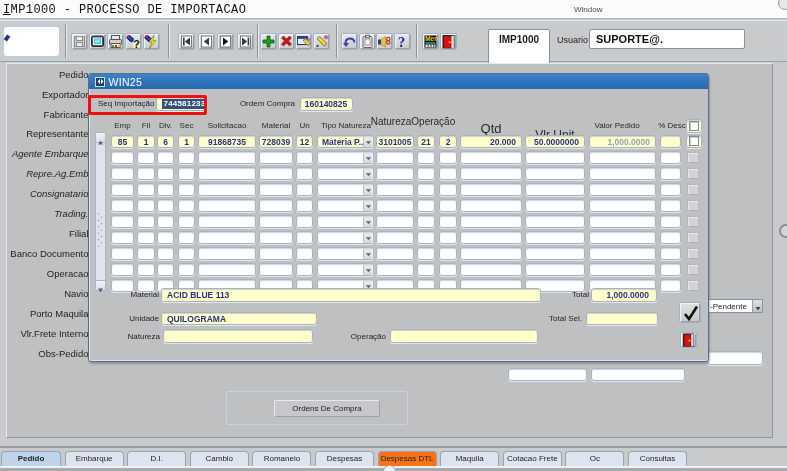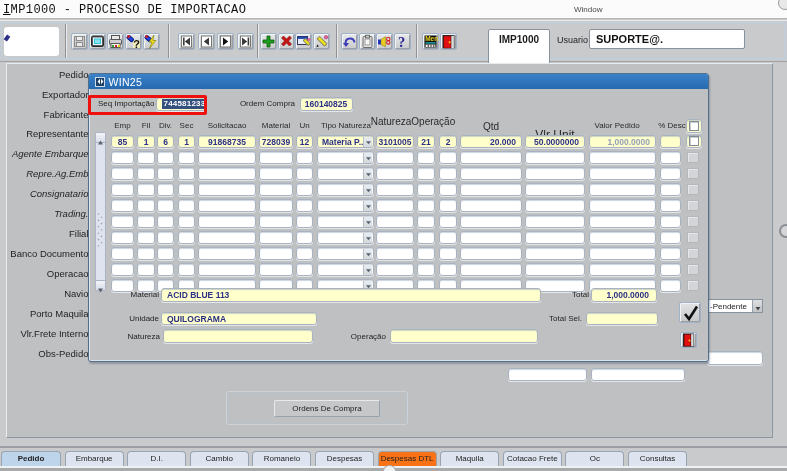--- a/index.html
+++ b/index.html
@@ -217,21 +217,21 @@
 <div class="abs fld" style="left:299.5px;top:96.5px;width:53px;height:14px;text-align:center;line-height:13px;">160140825</div>
 <div class="lbl" style="left:122.5px;top:120.5px;transform:translateX(-50%);font-size:8px;color:#2a2a2a;">Emp</div>
 <div class="lbl" style="left:146px;top:120.5px;transform:translateX(-50%);font-size:8px;color:#2a2a2a;">Fil</div>
 <div class="lbl" style="left:165.5px;top:120.5px;transform:translateX(-50%);font-size:8px;color:#2a2a2a;">Div.</div>
 <div class="lbl" style="left:186.5px;top:120.5px;transform:translateX(-50%);font-size:8px;color:#2a2a2a;">Sec</div>
 <div class="lbl" style="left:227px;top:120.5px;transform:translateX(-50%);font-size:8px;color:#2a2a2a;">Solicitacao</div>
 <div class="lbl" style="left:276px;top:120.5px;transform:translateX(-50%);font-size:8px;color:#2a2a2a;">Material</div>
 <div class="lbl" style="left:304.5px;top:120.5px;transform:translateX(-50%);font-size:8px;color:#2a2a2a;">Un</div>
 <div class="lbl" style="left:346px;top:120.5px;transform:translateX(-50%);font-size:8px;color:#2a2a2a;">Tipo Natureza</div>
 <div class="lbl" style="left:413px;top:116px;transform:translateX(-50%);font-size:10px;color:#2a2a2a;">NaturezaOperação</div>
-<div class="lbl" style="left:491px;top:120.5px;transform:translateX(-50%);font-size:10px;color:#2a2a2a;">Qtd</div>
+<div class="lbl" style="left:491px;top:120.5px;transform:translateX(-50%);font-size:13px;color:#2a2a2a;">Qtd</div>
 <div class="lbl" style="left:555px;top:128px;transform:translateX(-50%);font-size:12px;color:#2a2a2a;">Vlr Unit</div>
 <div class="lbl" style="left:617px;top:120.5px;transform:translateX(-50%);font-size:8px;color:#2a2a2a;">Valor Pedido</div>
 <div class="lbl" style="left:672px;top:120.5px;transform:translateX(-50%);font-size:8px;color:#2a2a2a;">% Desc</div>
 <div class="abs fld" style="left:686px;top:119px;width:16px;height:14px;"></div>
 <div class="abs" style="left:689px;top:121px;width:10px;height:10px;background:#fff;border:1px solid #818b95;box-shadow:inset 1px 1px 0 #c8cdd2;"></div>
 <div class="abs fld" style="left:111px;top:134.5px;width:23px;height:13.5px;background:#ffffcb;text-align:center;line-height:12.5px;color:#2b3186;">85</div>
 <div class="abs fld" style="left:137px;top:134.5px;width:18px;height:13.5px;background:#ffffcb;text-align:center;line-height:12.5px;color:#2b3186;">1</div>
 <div class="abs fld" style="left:157px;top:134.5px;width:17px;height:13.5px;background:#ffffcb;text-align:center;line-height:12.5px;color:#2b3186;">6</div>
 <div class="abs fld" style="left:178px;top:134.5px;width:17px;height:13.5px;background:#ffffcb;text-align:center;line-height:12.5px;color:#2b3186;">1</div>
 <div class="abs fld" style="left:198px;top:134.5px;width:58px;height:13.5px;background:#ffffcb;text-align:center;line-height:12.5px;color:#2b3186;">91868735</div>

